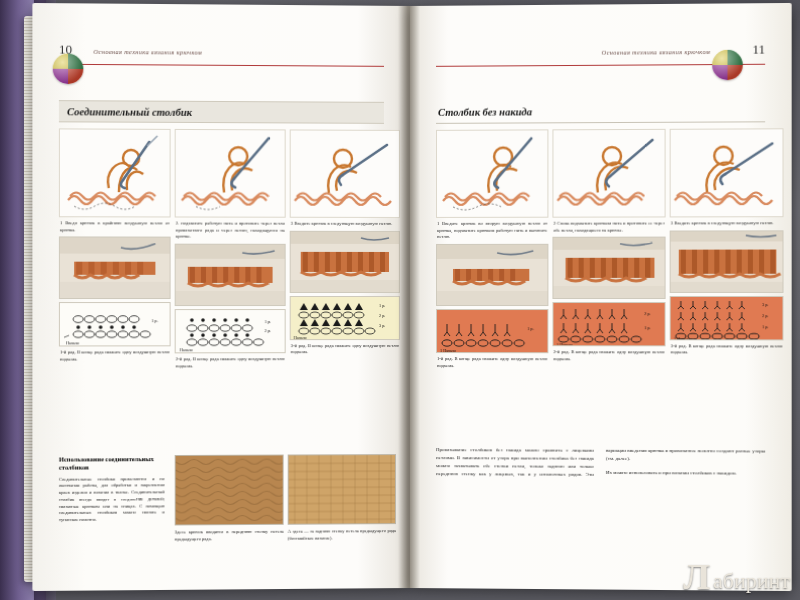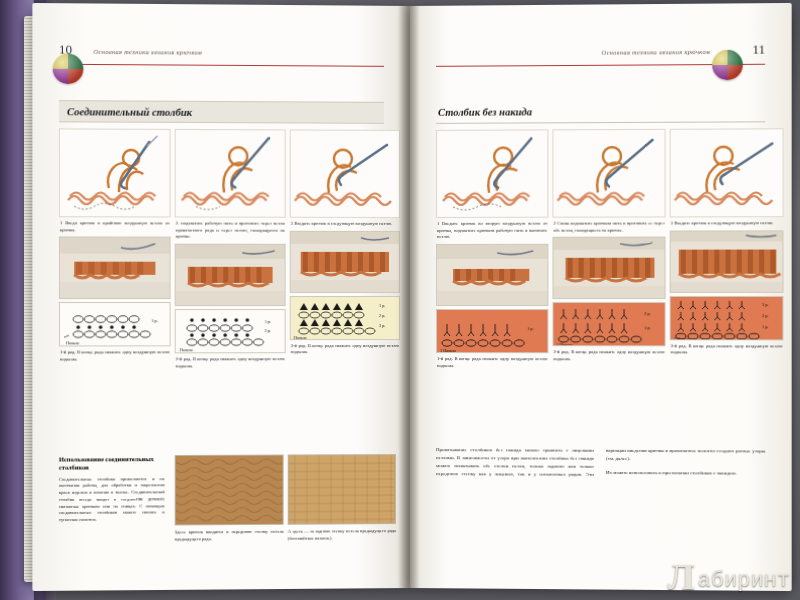--- a/index.html
+++ b/index.html
@@ -220,21 +220,21 @@
     right: 10px; bottom: 8px;
     display: flex; align-items: flex-end; gap: 3px;
     color: #e9e4da;
     text-shadow: 0 1px 2px rgba(0,0,0,0.5);
     z-index: 40;
   }
   .watermark .wm-a {
     font-size: 36px; font-weight: bold; line-height: 0.8;
     font-family: "Liberation Serif", serif;
   }
-  .watermark .wm-t { font-size: 22px; line-height: 1; font-family: Liberation Mono, monospace; }
+  .watermark .wm-t { font-size: 22px; line-height: 1; font-family: Liberation Serif, serif; }
 
   
   svg { display: block; }
 </style>
 </head>
 <body>
 
 <div id="scene">
   <div class="backdrop"></div>
   <div class="purple-edge"></div>

